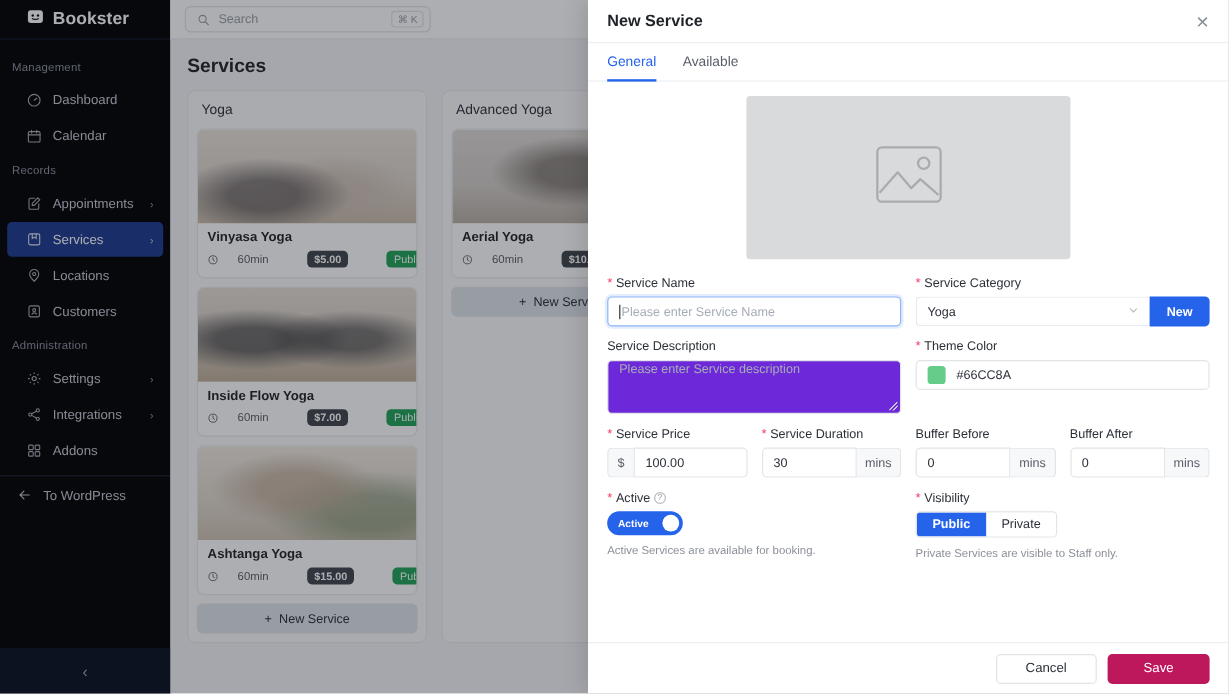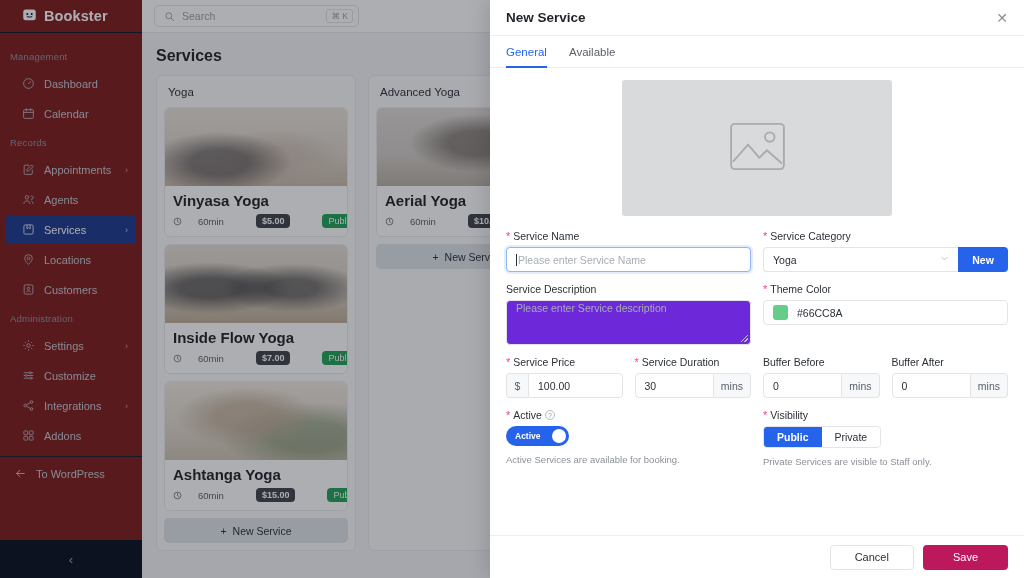--- a/index.html
+++ b/index.html
@@ -7,21 +7,21 @@
     width: 1024px; height: 578px;
     overflow: hidden;
     font-family: "Liberation Sans", sans-serif;
     background: #f0f1f3;
   }
   .app { position: relative; width: 1024px; height: 578px; }
 
   
   .sidebar {
     position: absolute; left: 0; top: 0; width: 142px; height: 578px;
-    background: #7f1d1d; color: #c8ccd4;
+    background: #000000; color: #c8ccd4;
     display: flex; flex-direction: column;
   }
   .brand {
     height: 33px; display: flex; align-items: center; gap: 7px;
     padding: 0 0 0 22px; color: #fff;
     border-bottom: 1px solid #121a2b;
   }
   .brand-name { font-size: 14.5px; font-weight: 700; letter-spacing: .1px; }
   .nav { flex: 1; padding-top: 10px; overflow: hidden; }
   .nav-group-label {
@@ -74,21 +74,21 @@
   .col {
     width: 200px; background: #fbfbfc; border: 1px solid #e8eaed;
     border-radius: 7px; padding: 7px; display: flex; flex-direction: column; gap: 7px;
   }
   .col-title { font-size: 11.5px; color: #2b3038; padding: 3px 4px 2px; }
   .svc-card {
     background: #fff; border: 1px solid #e8eaed; border-radius: 6px; overflow: hidden;
   }
   .svc-img { height: 78px; width: 100%; }
   .svc-body { padding: 6px 8px 8px; }
-  .svc-name { font-size: 15px; font-weight: 700; color: #1f2328; margin-bottom: 5px; }
+  .svc-name { font-size: 11px; font-weight: 700; color: #1f2328; margin-bottom: 5px; }
   .svc-meta { display: flex; align-items: center; gap: 16px; font-size: 9.5px; color: #5b616b; }
   .svc-meta .clock { width: 9px; height: 9px; }
   .sep { width: 1px; height: 9px; background: #e0e2e6; }
   .pill-price { background: #3f444c; color: #fff; border-radius: 4px; padding: 2px 6px; font-size: 9px; font-weight: 700; }
   .pill-public { background: #22a35a; color: #fff; border-radius: 4px; padding: 2px 6px; font-size: 9px; }
   .new-svc-btn {
     background: #dfe3ea; color: #2b3038; border-radius: 5px; height: 25px;
     display: flex; align-items: center; justify-content: center; gap: 6px;
     font-size: 10.5px; cursor: pointer;
   }
@@ -268,31 +268,20 @@
       <div class="nav-item">
         <span class="ic">
           <svg width="13" height="13" viewBox="0 0 24 24" fill="none" stroke="#c3c8d2" stroke-width="1.7">
               <path d="M19 12v7a2 2 0 0 1-2 2H6a2 2 0 0 1-2-2V6a2 2 0 0 1 2-2h7"></path>
               <path d="M17.5 3.5l3 3L12 15H9v-3z"></path>
             </svg>
         </span>
         <span class="lbl">Appointments</span>
         <span class="chev">›</span>
       </div>
-      <div class="nav-item">
-        <span class="ic">
-          <svg width="13" height="13" viewBox="0 0 24 24" fill="none" stroke="#c3c8d2" stroke-width="1.7">
-              <circle cx="9" cy="8" r="3.2"></circle>
-              <path d="M3.5 20c0-3.3 2.5-5.4 5.5-5.4s5.5 2.1 5.5 5.4"></path>
-              <path d="M16 11a3 3 0 1 0 0-5"></path>
-              <path d="M17 14.8c2 .5 3.5 2.3 3.5 5.2"></path>
-            </svg>
-        </span>
-        <span class="lbl">Agents</span>
-      </div>
       <div class="nav-item active">
         <span class="ic">
           <svg width="13" height="13" viewBox="0 0 24 24" fill="none" stroke="#ffffff" stroke-width="1.7">
               <rect x="3.5" y="3.5" width="17" height="17" rx="2.5"></rect>
               <path d="M9 3.5v7l3-2 3 2v-7"></path>
             </svg>
         </span>
         <span class="lbl">Services</span>
         <span class="chev">›</span>
       </div>
@@ -319,31 +308,20 @@
       <div class="nav-group-label">Administration</div>
       <div class="nav-item">
         <span class="ic">
           <svg width="13" height="13" viewBox="0 0 24 24" fill="none" stroke="#c3c8d2" stroke-width="1.7">
               <circle cx="12" cy="12" r="3.2"></circle>
               <path d="M12 2.5v2.6M12 18.9v2.6M21.5 12h-2.6M5.1 12H2.5M18.7 5.3l-1.8 1.8M7.1 16.9l-1.8 1.8M18.7 18.7l-1.8-1.8M7.1 7.1L5.3 5.3"></path>
             </svg>
         </span>
         <span class="lbl">Settings</span>
         <span class="chev">›</span>
-      </div>
-      <div class="nav-item">
-        <span class="ic">
-          <svg width="13" height="13" viewBox="0 0 24 24" fill="none" stroke="#c3c8d2" stroke-width="1.7" stroke-linecap="round">
-              <path d="M4 7h16M4 12h16M4 17h16"></path>
-              <circle cx="15" cy="7" r="1.8" fill="#060d1c"></circle>
-              <circle cx="8" cy="12" r="1.8" fill="#060d1c"></circle>
-              <circle cx="16" cy="17" r="1.8" fill="#060d1c"></circle>
-            </svg>
-        </span>
-        <span class="lbl">Customize</span>
       </div>
       <div class="nav-item">
         <span class="ic">
           <svg width="13" height="13" viewBox="0 0 24 24" fill="none" stroke="#c3c8d2" stroke-width="1.7">
               <circle cx="17.5" cy="5.5" r="2.4"></circle>
               <circle cx="6" cy="12" r="2.4"></circle>
               <circle cx="17.5" cy="18.5" r="2.4"></circle>
               <path d="M8.1 10.8l7.3-4M8.1 13.2l7.3 4"></path>
             </svg>
         </span>

